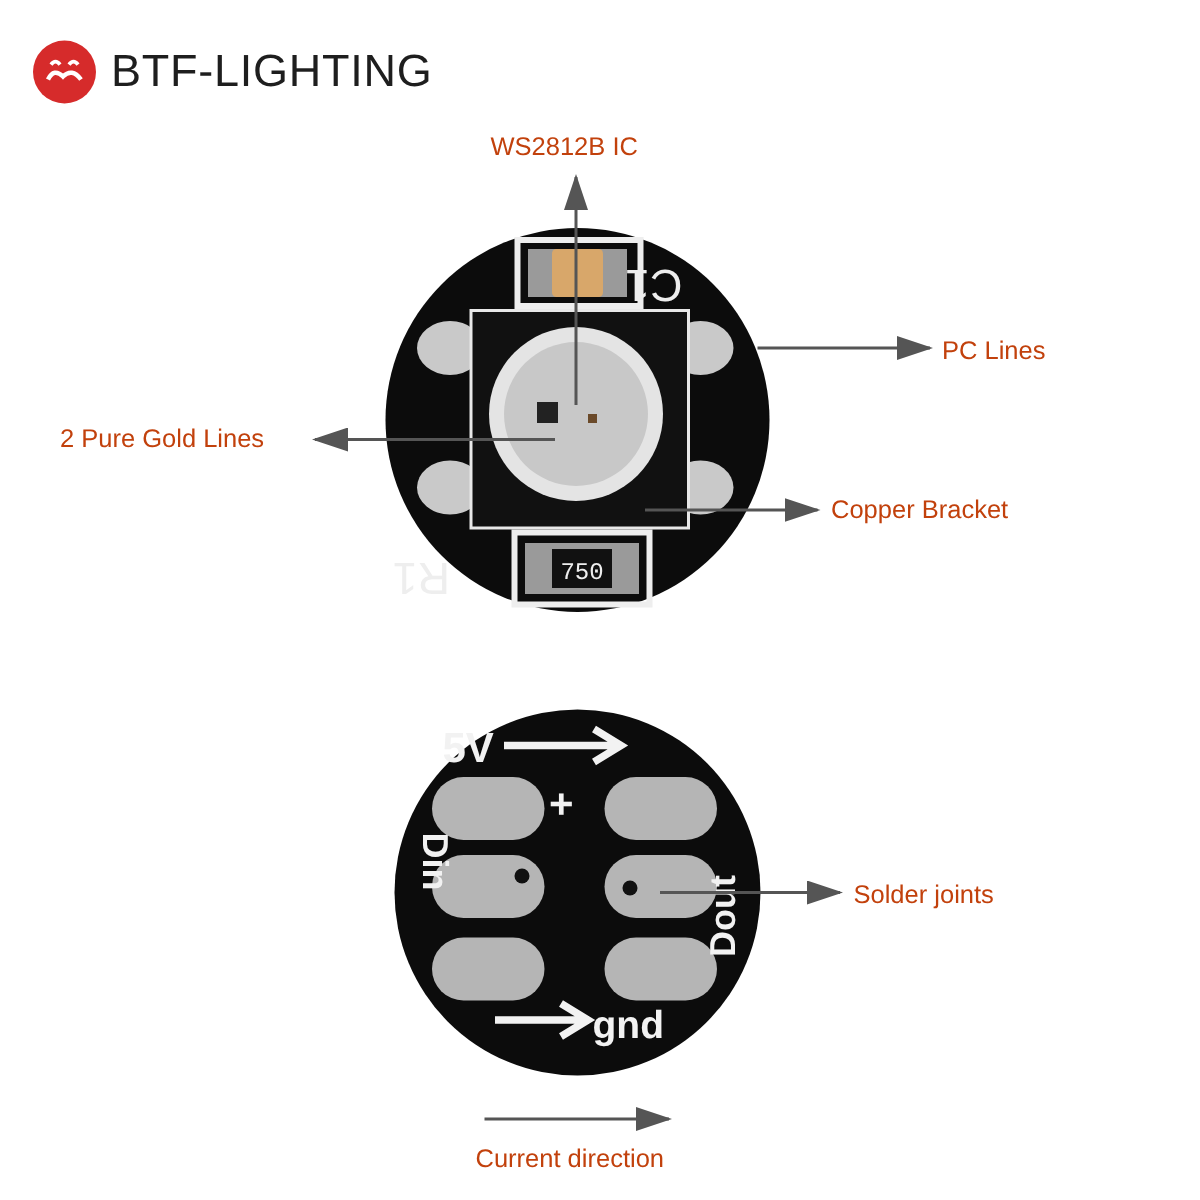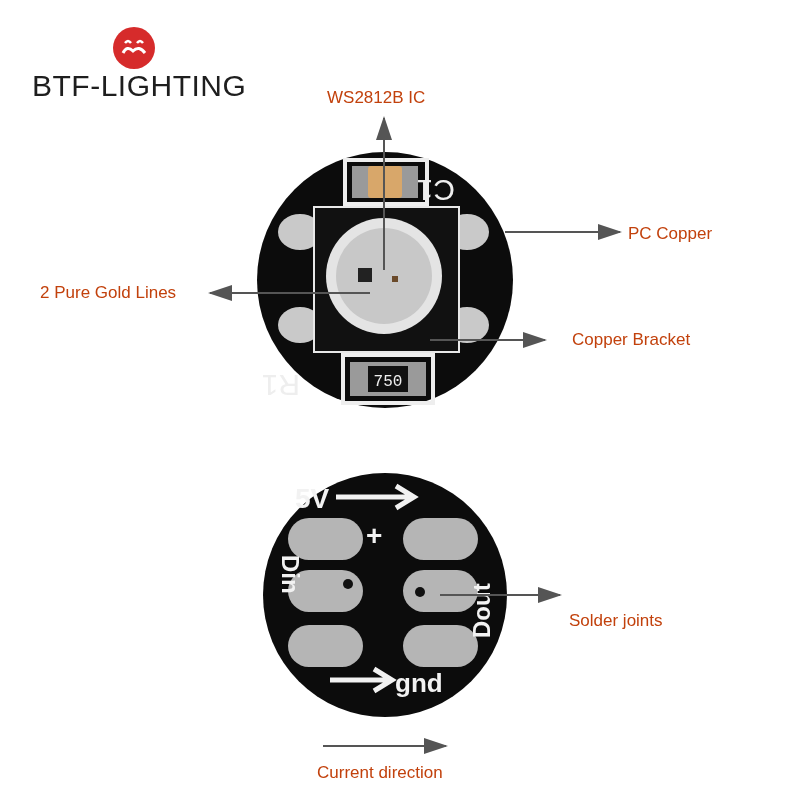--- a/index.html
+++ b/index.html
@@ -1,17 +1,17 @@
 <!DOCTYPE html>
 <html><head>
 <meta charset="utf-8">
 <style>
   html,body{margin:0;padding:0;background:#ffffff;}
   body{width:800px;height:800px;position:relative;overflow:hidden;font-family:"Liberation Sans",sans-serif;color:#333;}
-  .logo{position:absolute;left:22px;top:27px;display:flex;align-items:center;flex-direction:column;}
+  .logo{position:absolute;left:22px;top:27px;display:flex;align-items:center;}
   .logo-mark{width:42px;height:42px;border-radius:50%;background:#d62b2b;position:relative;}
   .logo-text{margin-left:10px;font-size:30px;color:#1e1e1e;letter-spacing:0.5px;}
   .label{position:absolute;font-size:17px;color:#c2410c;white-space:nowrap;}
   svg.art{position:absolute;left:0;top:0;}
 </style>
 </head>
 <body>
 
 <div class="logo">
   <div class="logo-mark">
@@ -78,17 +78,17 @@
     <text x="395" y="692" font-size="26" font-weight="bold" fill="#f2f2f2" font-family="Liberation Sans, sans-serif">gnd</text>
     <text x="0" y="0" font-size="24" font-weight="bold" fill="#f2f2f2" font-family="Liberation Sans, sans-serif" transform="translate(282 555) rotate(90)">Din</text>
     <text x="0" y="0" font-size="24" font-weight="bold" fill="#f2f2f2" font-family="Liberation Sans, sans-serif" transform="translate(490 638) rotate(-90)">Dout</text>
   </g>
 
   <line x1="440" y1="595" x2="560" y2="595" stroke="#555" stroke-width="2" marker-end="url(#ah)"></line>
   <line x1="323" y1="746" x2="446" y2="746" stroke="#555" stroke-width="2" marker-end="url(#ah)"></line>
 </svg>
 
 <span class="label" style="left:327px;top:88px;">WS2812B IC</span>
-<span class="label" style="left:628px;top:224px;">PC Copper</span>
+<span class="label" style="left:628px;top:224px;">PC Lines</span>
 <span class="label" style="left:40px;top:283px;">2 Pure Gold Lines</span>
-<span class="label" style="left:572px;top:330px;">Copper Bracket</span>
-<span class="label" style="left:569px;top:587px;margin-top:24px;">Solder joints</span>
+<span class="label" style="left:554px;top:330px;">Copper Bracket</span>
+<span class="label" style="left:569px;top:587px;">Solder joints</span>
 <span class="label" style="left:317px;top:763px;">Current direction</span>
 
 </body></html>

